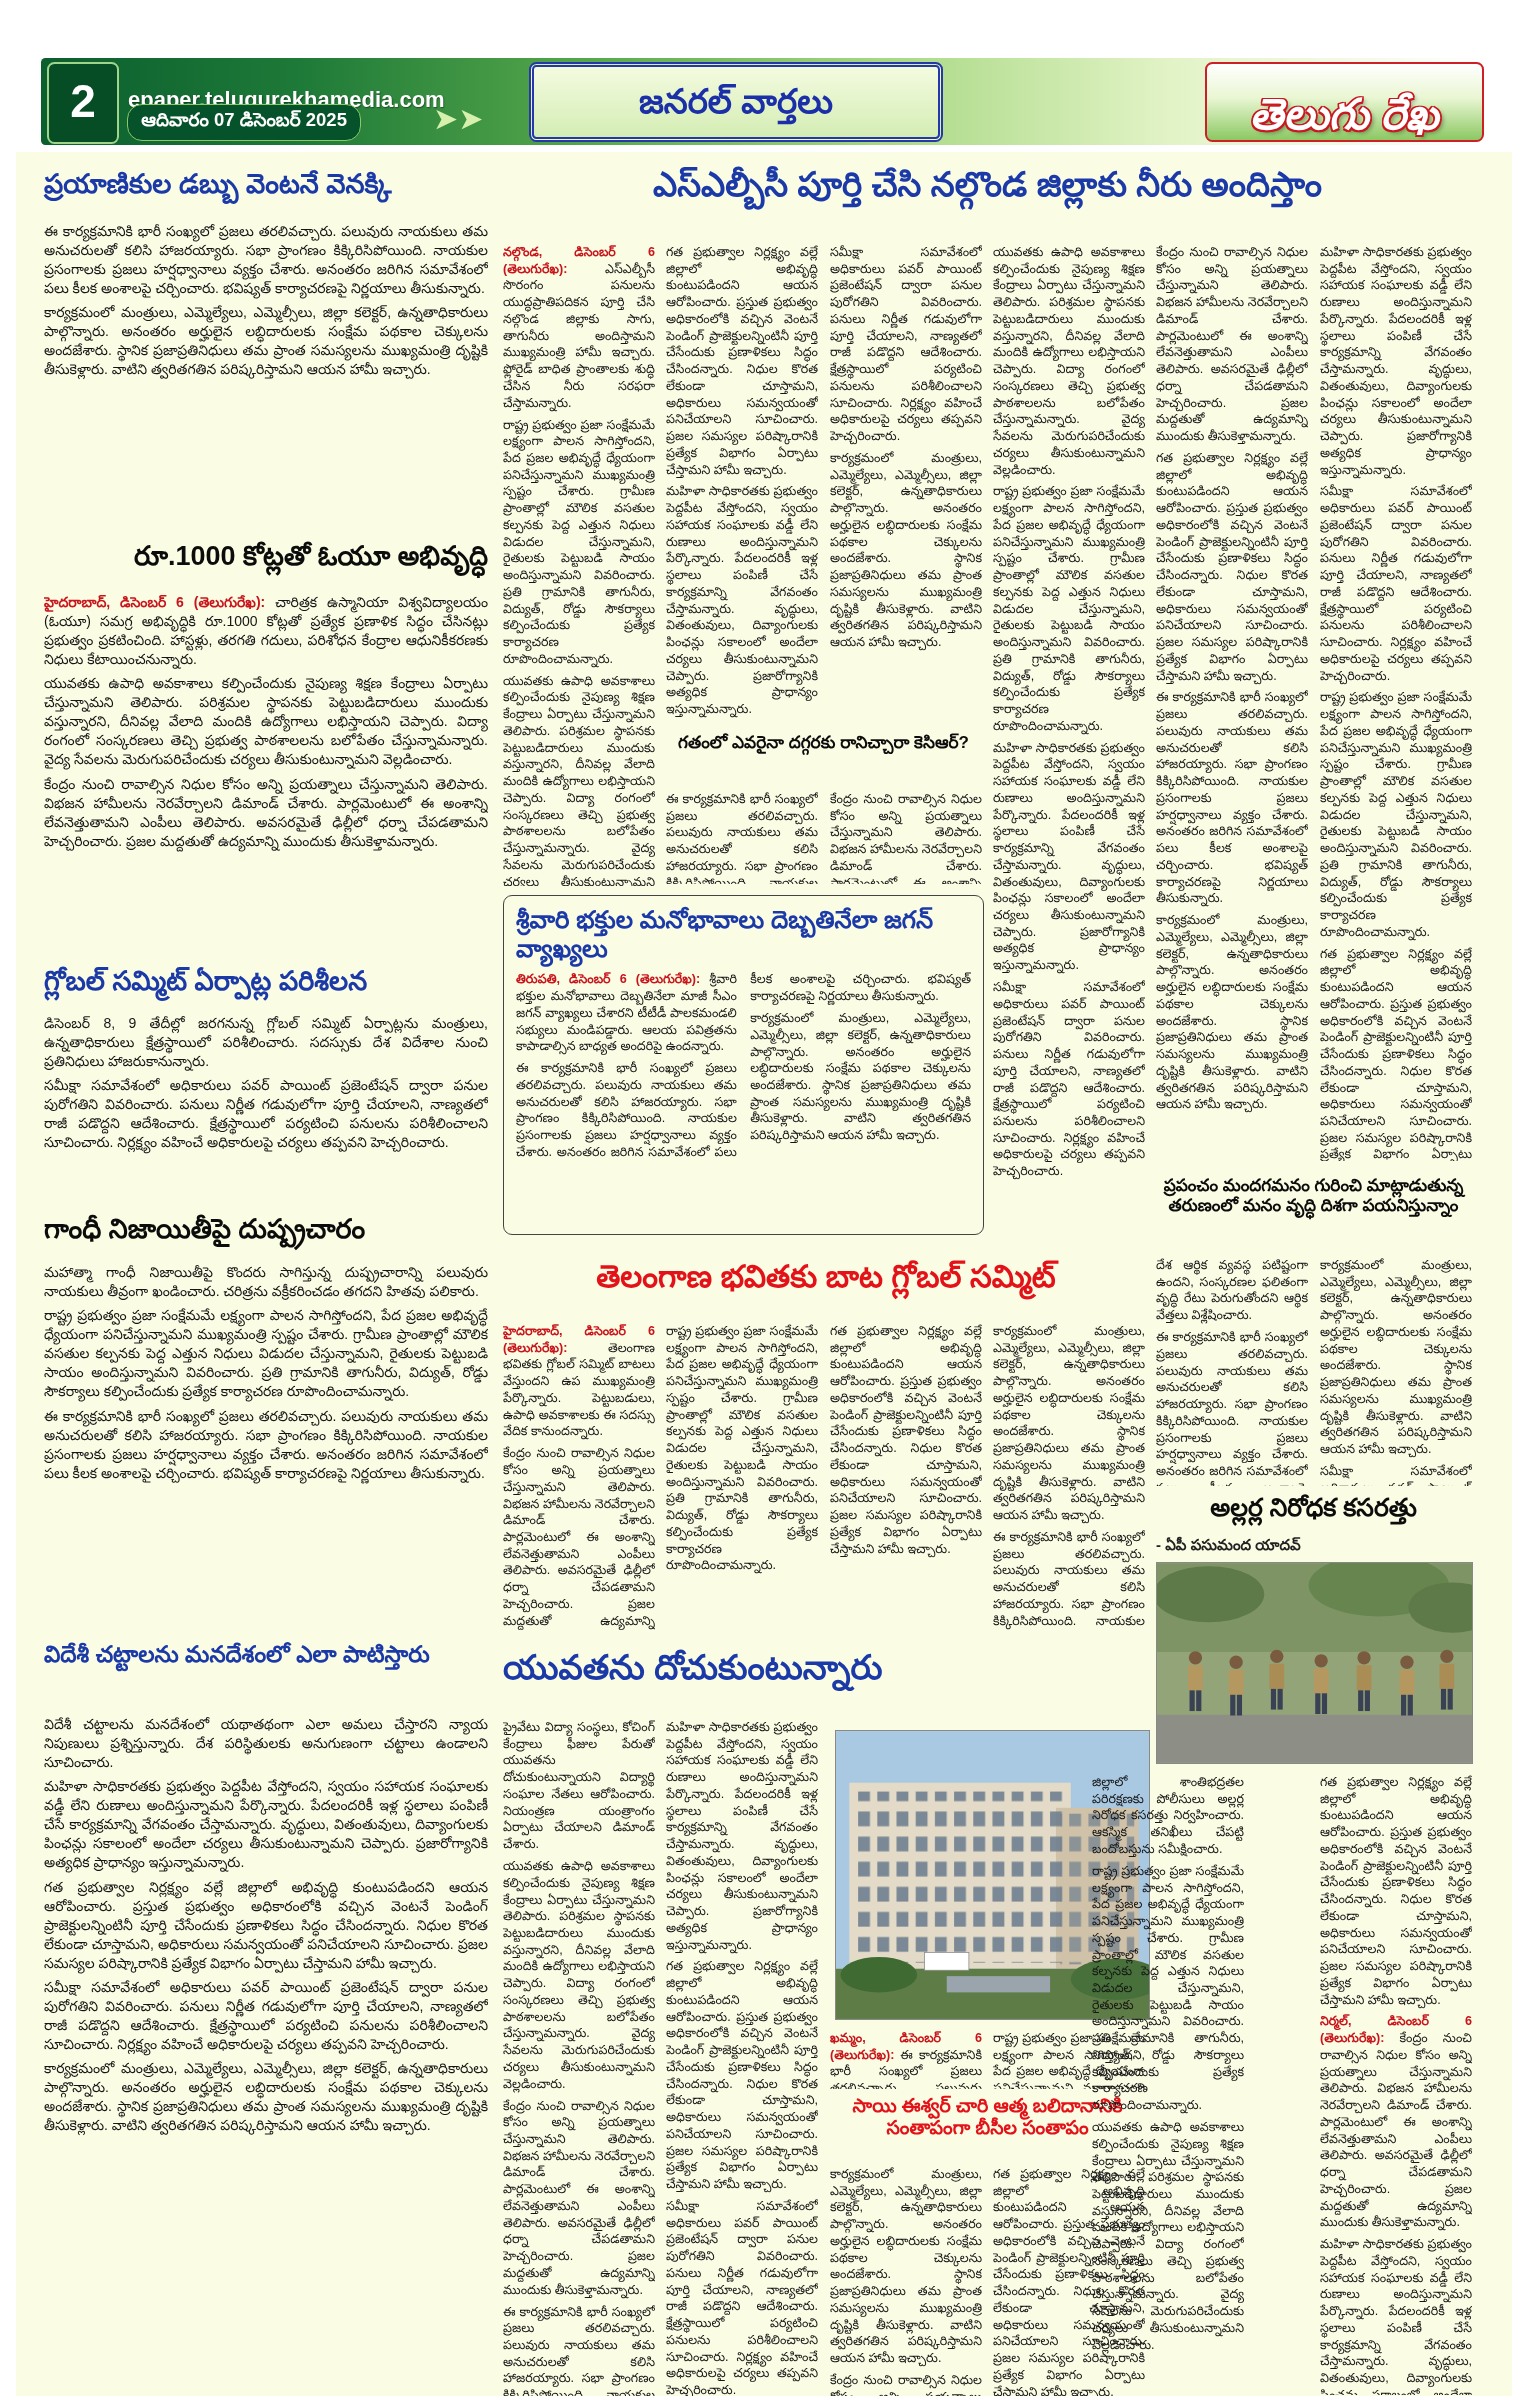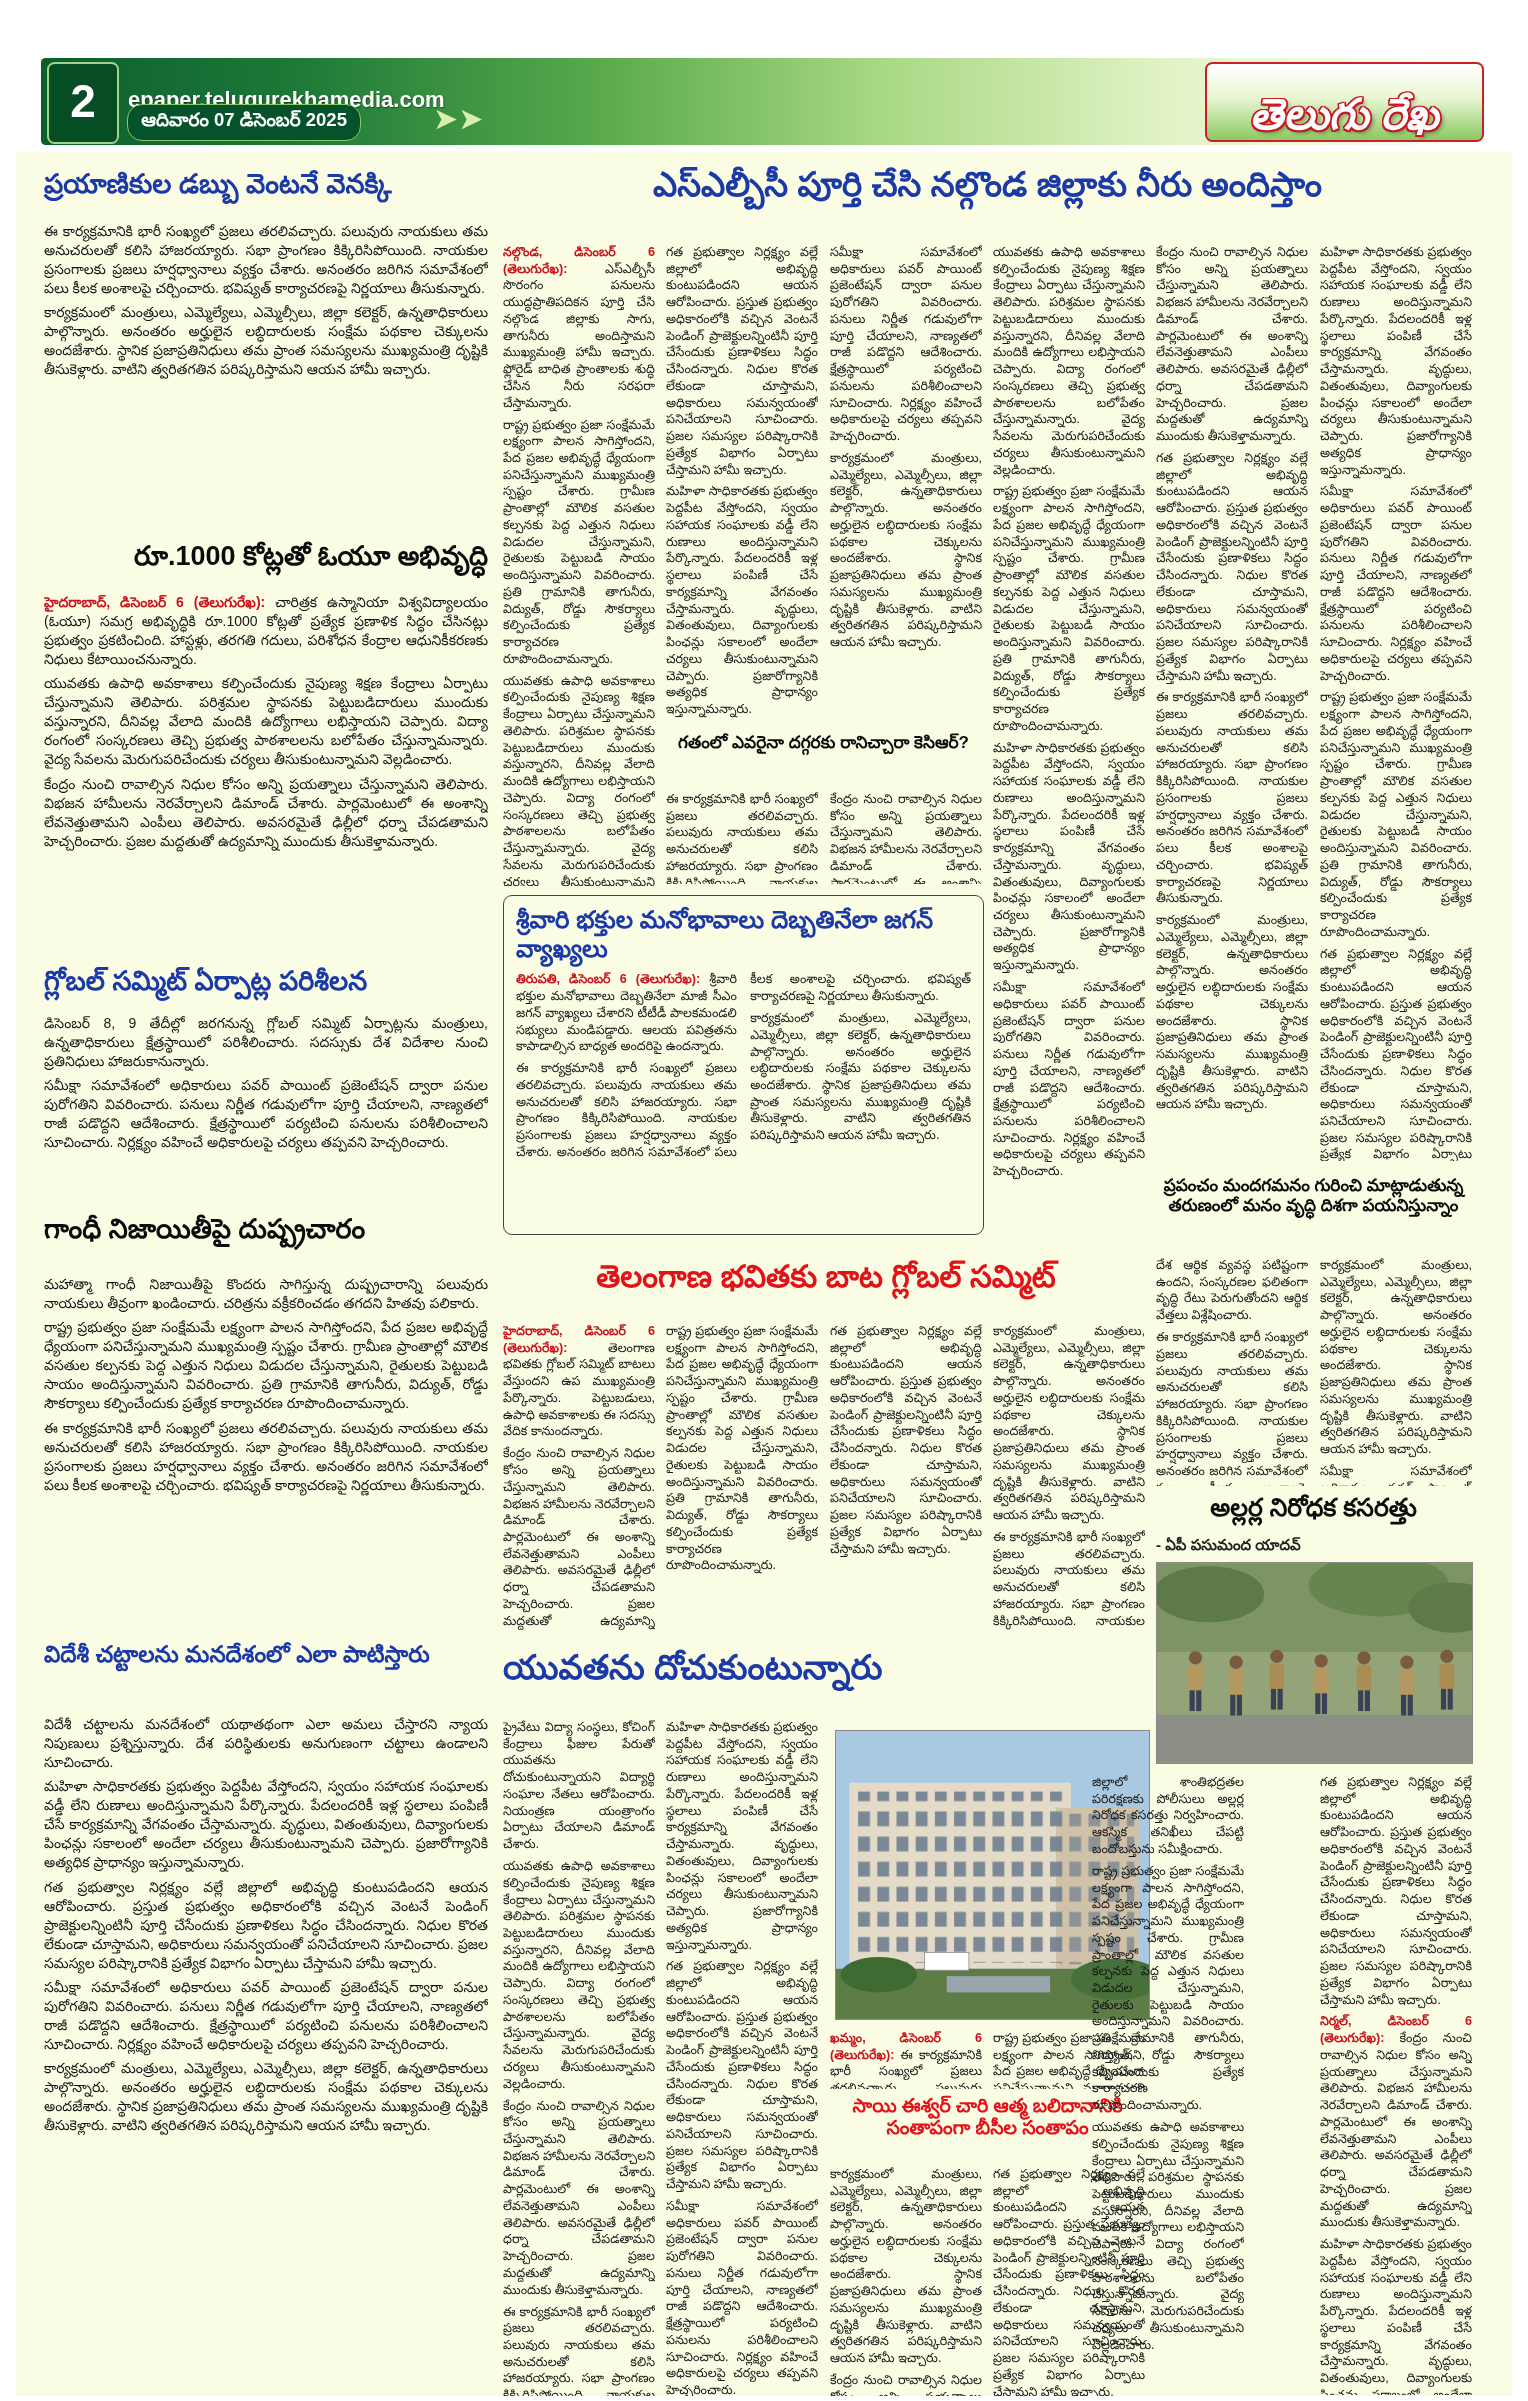--- a/index.html
+++ b/index.html
@@ -51,20 +51,23 @@
 </head>
 <body>
 
 <div class="sheet-bg"></div>
 
 <div class="header-bar">
   <div class="page-number-box">2</div>
   <div class="site-url">epaper.telugurekhamedia.com</div>
   <div class="date-pill">ఆదివారం 07 డిసెంబర్ 2025</div>
   <div class="chevrons">➤➤</div>
+  <div class="section-box">
+    <p class="section-title">జనరల్ వార్తలు</p>
+  </div>
   <div class="logo-box">
     <p class="brand">తెలుగు రేఖ</p>
   </div>
 </div>
 
 <h2 class="hl blue abs" style="left:44px;top:169px;width:444px;font-size:27px;">ప్రయాణికుల డబ్బు వెంటనే వెనక్కి</h2>
 <div class="col bt btw" style="left:44px;top:222px;width:444px;height:307px;">
   <p>ఈ కార్యక్రమానికి భారీ సంఖ్యలో ప్రజలు తరలివచ్చారు. పలువురు నాయకులు తమ అనుచరులతో కలిసి హాజరయ్యారు. సభా ప్రాంగణం కిక్కిరిసిపోయింది. నాయకుల ప్రసంగాలకు ప్రజలు హర్షధ్వానాలు వ్యక్తం చేశారు. అనంతరం జరిగిన సమావేశంలో పలు కీలక అంశాలపై చర్చించారు. భవిష్యత్ కార్యాచరణపై నిర్ణయాలు తీసుకున్నారు.</p>
   <p>కార్యక్రమంలో మంత్రులు, ఎమ్మెల్యేలు, ఎమ్మెల్సీలు, జిల్లా కలెక్టర్, ఉన్నతాధికారులు పాల్గొన్నారు. అనంతరం అర్హులైన లబ్ధిదారులకు సంక్షేమ పథకాల చెక్కులను అందజేశారు. స్థానిక ప్రజాప్రతినిధులు తమ ప్రాంత సమస్యలను ముఖ్యమంత్రి దృష్టికి తీసుకెళ్లారు. వాటిని త్వరితగతిన పరిష్కరిస్తామని ఆయన హామీ ఇచ్చారు.</p>
 </div>
@@ -76,21 +79,21 @@
   <p>కేంద్రం నుంచి రావాల్సిన నిధుల కోసం అన్ని ప్రయత్నాలు చేస్తున్నామని తెలిపారు. విభజన హామీలను నెరవేర్చాలని డిమాండ్ చేశారు. పార్లమెంటులో ఈ అంశాన్ని లేవనెత్తుతామని ఎంపీలు తెలిపారు. అవసరమైతే ఢిల్లీలో ధర్నా చేపడతామని హెచ్చరించారు. ప్రజల మద్దతుతో ఉద్యమాన్ని ముందుకు తీసుకెళ్తామన్నారు.</p>
 </div>
 
 <h2 class="hl blue abs" style="left:44px;top:966px;width:444px;font-size:27px;">గ్లోబల్ సమ్మిట్ ఏర్పాట్ల పరిశీలన</h2>
 <div class="col bt btw" style="left:44px;top:1014px;width:444px;height:189px;">
   <p>డిసెంబర్ 8, 9 తేదీల్లో జరగనున్న గ్లోబల్ సమ్మిట్ ఏర్పాట్లను మంత్రులు, ఉన్నతాధికారులు క్షేత్రస్థాయిలో పరిశీలించారు. సదస్సుకు దేశ విదేశాల నుంచి ప్రతినిధులు హాజరుకానున్నారు.</p>
   <p>సమీక్షా సమావేశంలో అధికారులు పవర్ పాయింట్ ప్రజెంటేషన్ ద్వారా పనుల పురోగతిని వివరించారు. పనులు నిర్ణీత గడువులోగా పూర్తి చేయాలని, నాణ్యతలో రాజీ పడొద్దని ఆదేశించారు. క్షేత్రస్థాయిలో పర్యటించి పనులను పరిశీలించాలని సూచించారు. నిర్లక్ష్యం వహించే అధికారులపై చర్యలు తప్పవని హెచ్చరించారు.</p>
 </div>
 
 <h2 class="hl black abs" style="left:44px;top:1214px;width:444px;font-size:27px;">గాంధీ నిజాయితీపై దుష్ప్రచారం</h2>
-<div class="col bt btw" style="left:44px;top:1263px;width:444px;height:368px;margin-top:12px;">
+<div class="col bt btw" style="left:44px;top:1263px;width:444px;height:368px;">
   <p>మహాత్మా గాంధీ నిజాయితీపై కొందరు సాగిస్తున్న దుష్ప్రచారాన్ని పలువురు నాయకులు తీవ్రంగా ఖండించారు. చరిత్రను వక్రీకరించడం తగదని హితవు పలికారు.</p>
   <p>రాష్ట్ర ప్రభుత్వం ప్రజా సంక్షేమమే లక్ష్యంగా పాలన సాగిస్తోందని, పేద ప్రజల అభివృద్ధే ధ్యేయంగా పనిచేస్తున్నామని ముఖ్యమంత్రి స్పష్టం చేశారు. గ్రామీణ ప్రాంతాల్లో మౌలిక వసతుల కల్పనకు పెద్ద ఎత్తున నిధులు విడుదల చేస్తున్నామని, రైతులకు పెట్టుబడి సాయం అందిస్తున్నామని వివరించారు. ప్రతి గ్రామానికి తాగునీరు, విద్యుత్, రోడ్డు సౌకర్యాలు కల్పించేందుకు ప్రత్యేక కార్యాచరణ రూపొందించామన్నారు.</p>
   <p>ఈ కార్యక్రమానికి భారీ సంఖ్యలో ప్రజలు తరలివచ్చారు. పలువురు నాయకులు తమ అనుచరులతో కలిసి హాజరయ్యారు. సభా ప్రాంగణం కిక్కిరిసిపోయింది. నాయకుల ప్రసంగాలకు ప్రజలు హర్షధ్వానాలు వ్యక్తం చేశారు. అనంతరం జరిగిన సమావేశంలో పలు కీలక అంశాలపై చర్చించారు. భవిష్యత్ కార్యాచరణపై నిర్ణయాలు తీసుకున్నారు.</p>
 </div>
 
 <h2 class="hl blue abs" style="left:44px;top:1641px;width:444px;font-size:23px;">విదేశీ చట్టాలను మనదేశంలో ఎలా పాటిస్తారు</h2>
 <div class="col bt btw" style="left:44px;top:1715px;width:444px;height:677px;">
   <p>విదేశీ చట్టాలను మనదేశంలో యథాతథంగా ఎలా అమలు చేస్తారని న్యాయ నిపుణులు ప్రశ్నిస్తున్నారు. దేశ పరిస్థితులకు అనుగుణంగా చట్టాలు ఉండాలని సూచించారు.</p>
   <p>మహిళా సాధికారతకు ప్రభుత్వం పెద్దపీట వేస్తోందని, స్వయం సహాయక సంఘాలకు వడ్డీ లేని రుణాలు అందిస్తున్నామని పేర్కొన్నారు. పేదలందరికీ ఇళ్ల స్థలాలు పంపిణీ చేసే కార్యక్రమాన్ని వేగవంతం చేస్తామన్నారు. వృద్ధులు, వితంతువులు, దివ్యాంగులకు పింఛన్లు సకాలంలో అందేలా చర్యలు తీసుకుంటున్నామని చెప్పారు. ప్రజారోగ్యానికి అత్యధిక ప్రాధాన్యం ఇస్తున్నామన్నారు.</p>
   <p>గత ప్రభుత్వాల నిర్లక్ష్యం వల్లే జిల్లాలో అభివృద్ధి కుంటుపడిందని ఆయన ఆరోపించారు. ప్రస్తుత ప్రభుత్వం అధికారంలోకి వచ్చిన వెంటనే పెండింగ్ ప్రాజెక్టులన్నింటినీ పూర్తి చేసేందుకు ప్రణాళికలు సిద్ధం చేసిందన్నారు. నిధుల కొరత లేకుండా చూస్తామని, అధికారులు సమన్వయంతో పనిచేయాలని సూచించారు. ప్రజల సమస్యల పరిష్కారానికి ప్రత్యేక విభాగం ఏర్పాటు చేస్తామని హామీ ఇచ్చారు.</p>

